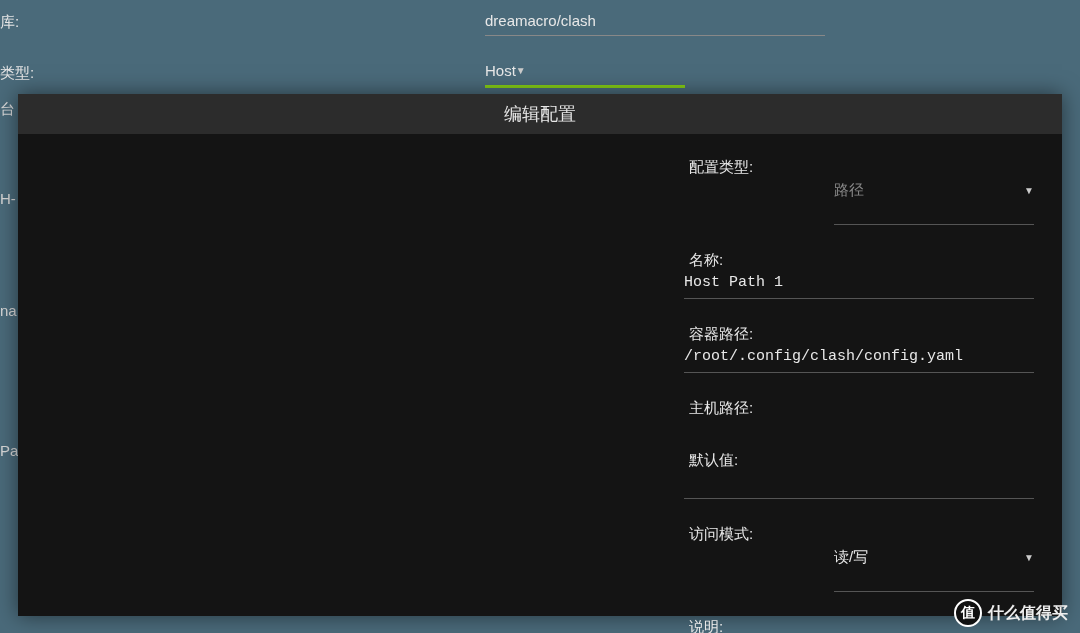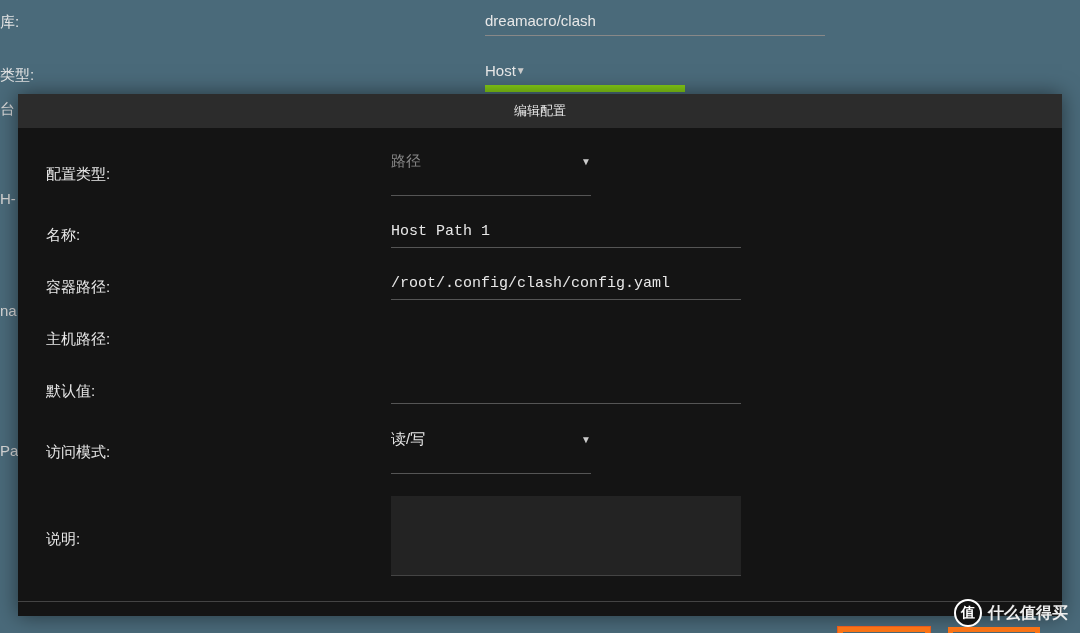--- a/index.html
+++ b/index.html
@@ -40,21 +40,21 @@
       border-bottom: 1px solid #888;
       padding: 4px 0 6px 0;
       width: 340px;
       display: flex;
       align-items: center;
       justify-content: flex-start;
     }
     .bg-select {
       margin-left: 355px;
       color: #e8e8e8;
-      border-bottom: 7px solid #84cc16;
+      border-bottom: 3px solid #84cc16;
       padding: 4px 4px 6px 0;
       width: 200px;
       display: flex;
       align-items: center;
     }
     .bg-left-peek {
       position: absolute;
       left: 0;
       color: #d8d8d8;
       font-size: 15px;
@@ -70,33 +70,34 @@
       height: 522px;
       background: #141414;
       box-shadow: 0 0 20px rgba(0,0,0,0.5);
       display: flex;
       flex-direction: column;
     }
     .modal-header {
       background: #2c2c2c;
       text-align: center;
       padding: 8px 0;
-      font-size: 13px;
+      font-size: 18px;
       color: #e8e8e8;
       font-weight: 500;
     }
     .modal-body {
       flex: 1;
       padding: 20px 28px 0 28px;
     }
     .form-row {
       display: flex;
-      align-items: center;
+      align-items: flex-end;
       margin-bottom: 22px;
       min-height: 30px;
+      flex-direction: column;
     }
     .form-label {
       width: 345px;
       color: #e8e8e8;
       font-size: 15px;
       padding-top: 4px;
     }
     .form-control-wrap {
       flex: 1;
     }

